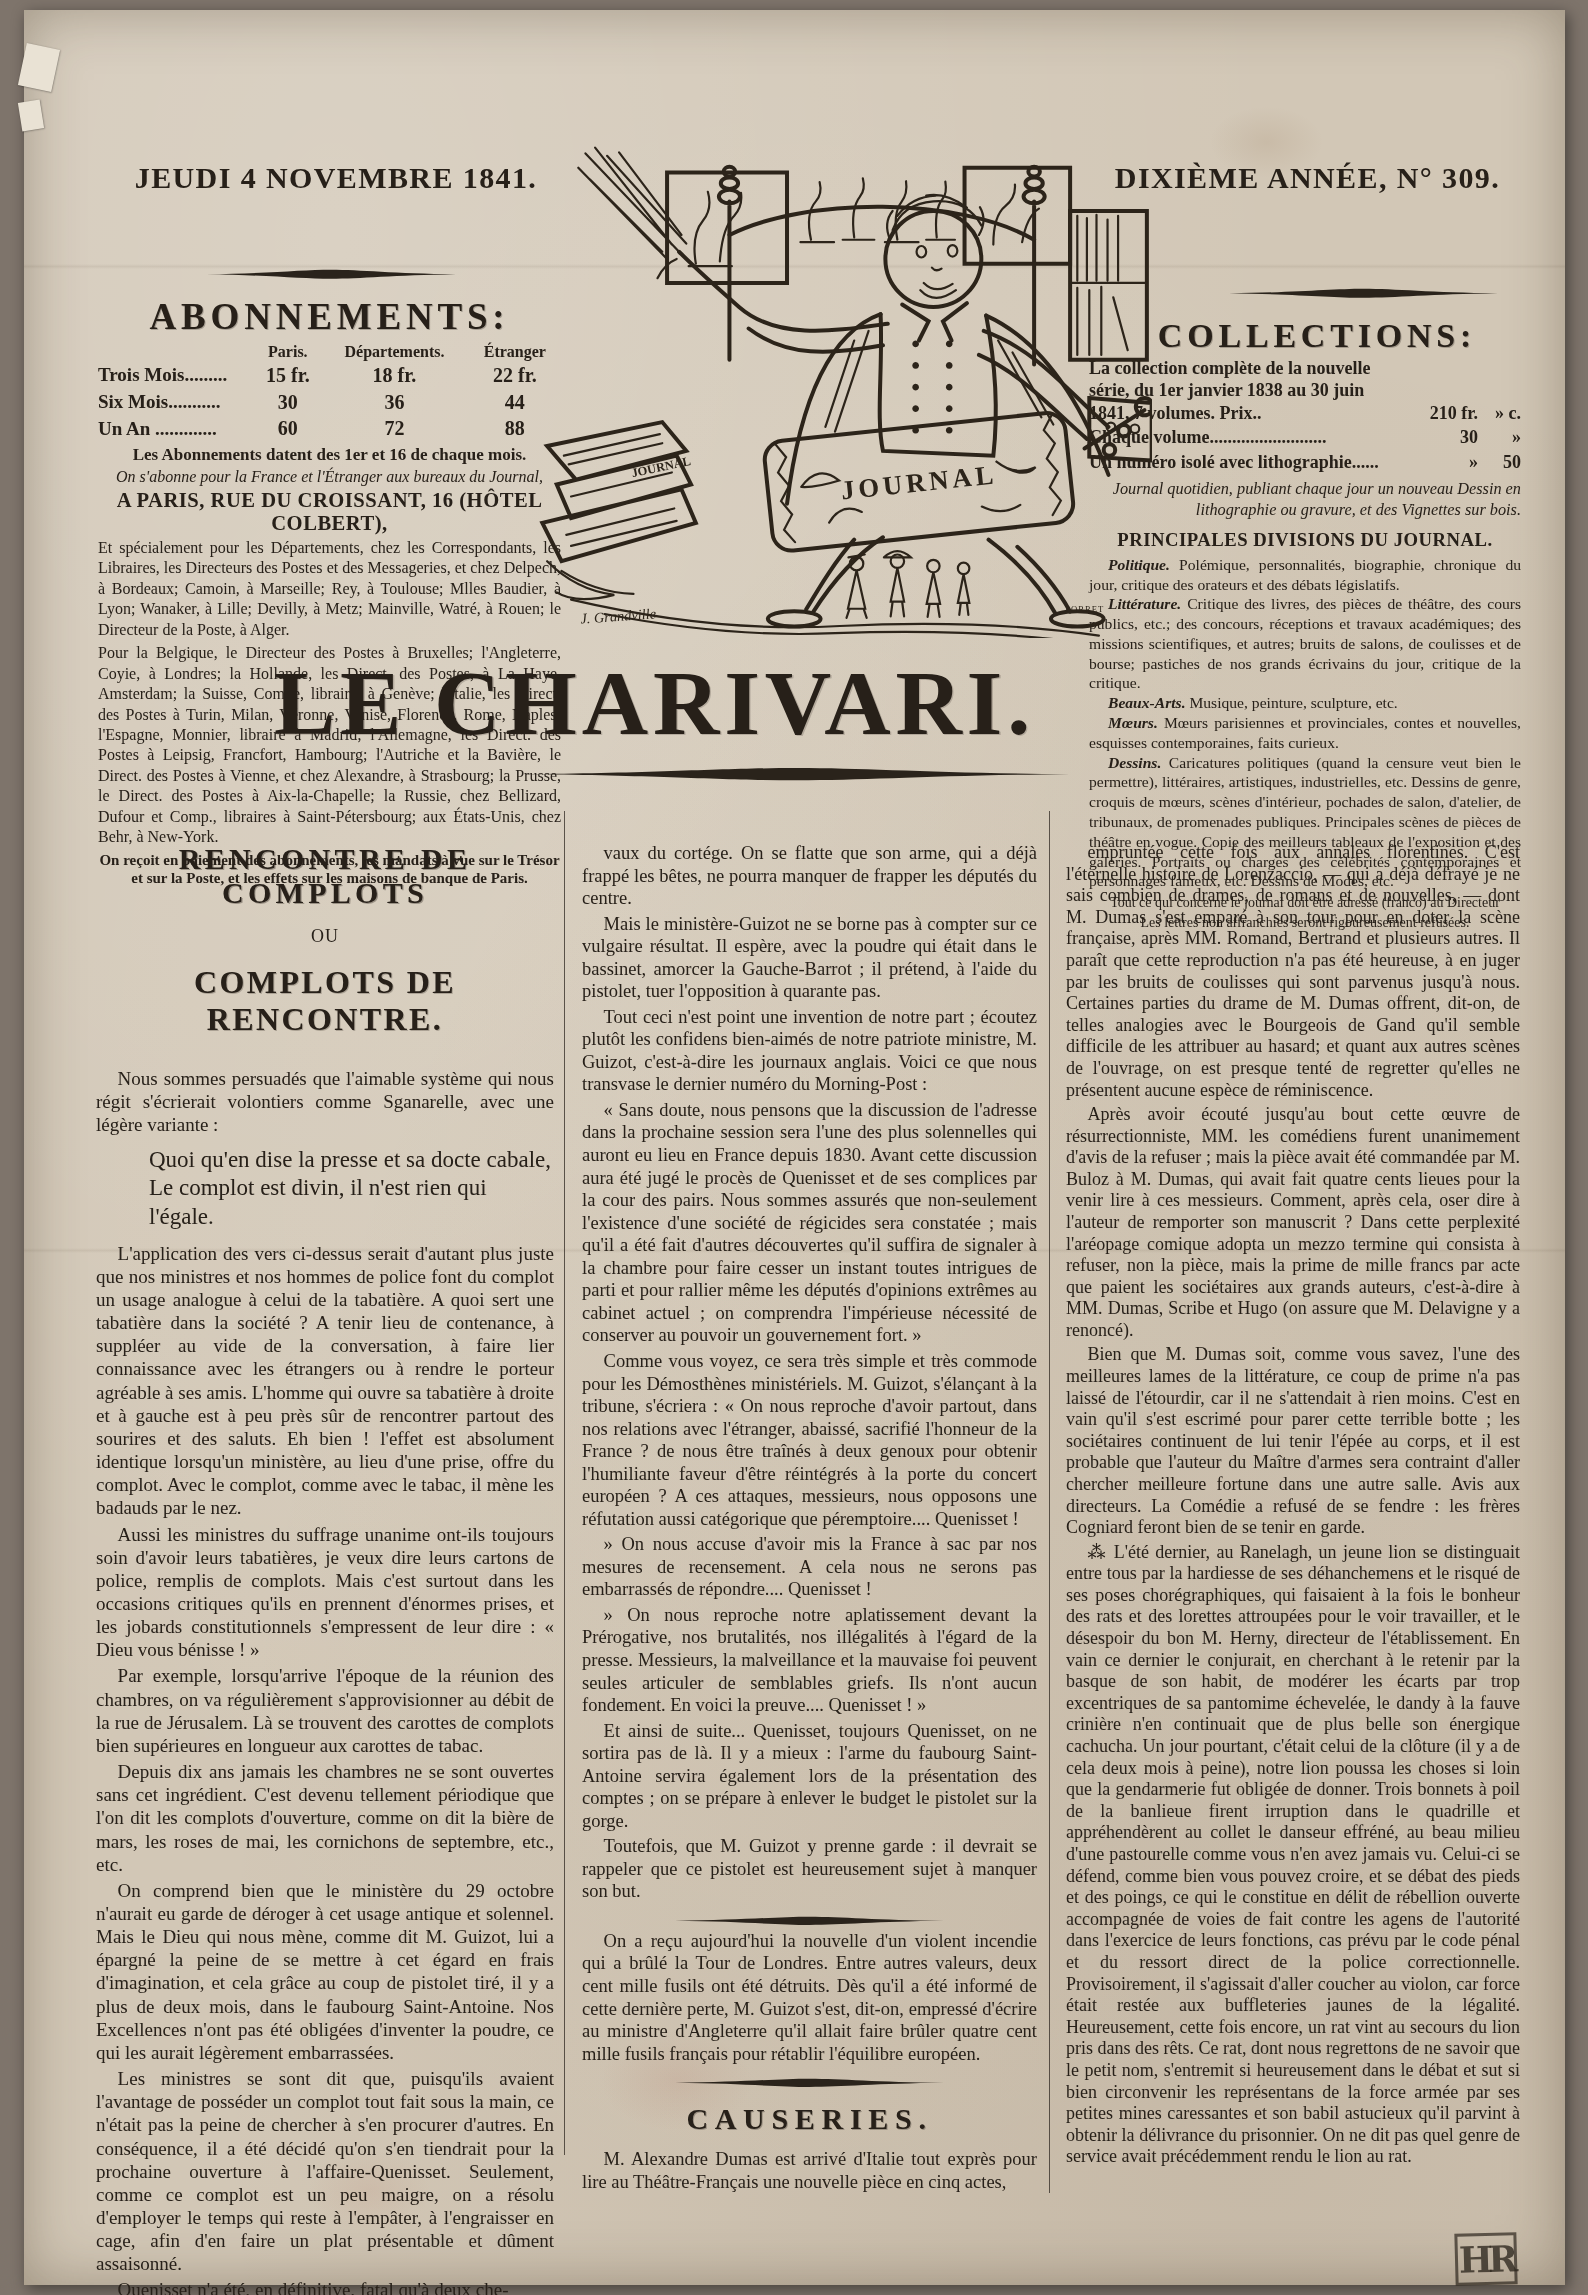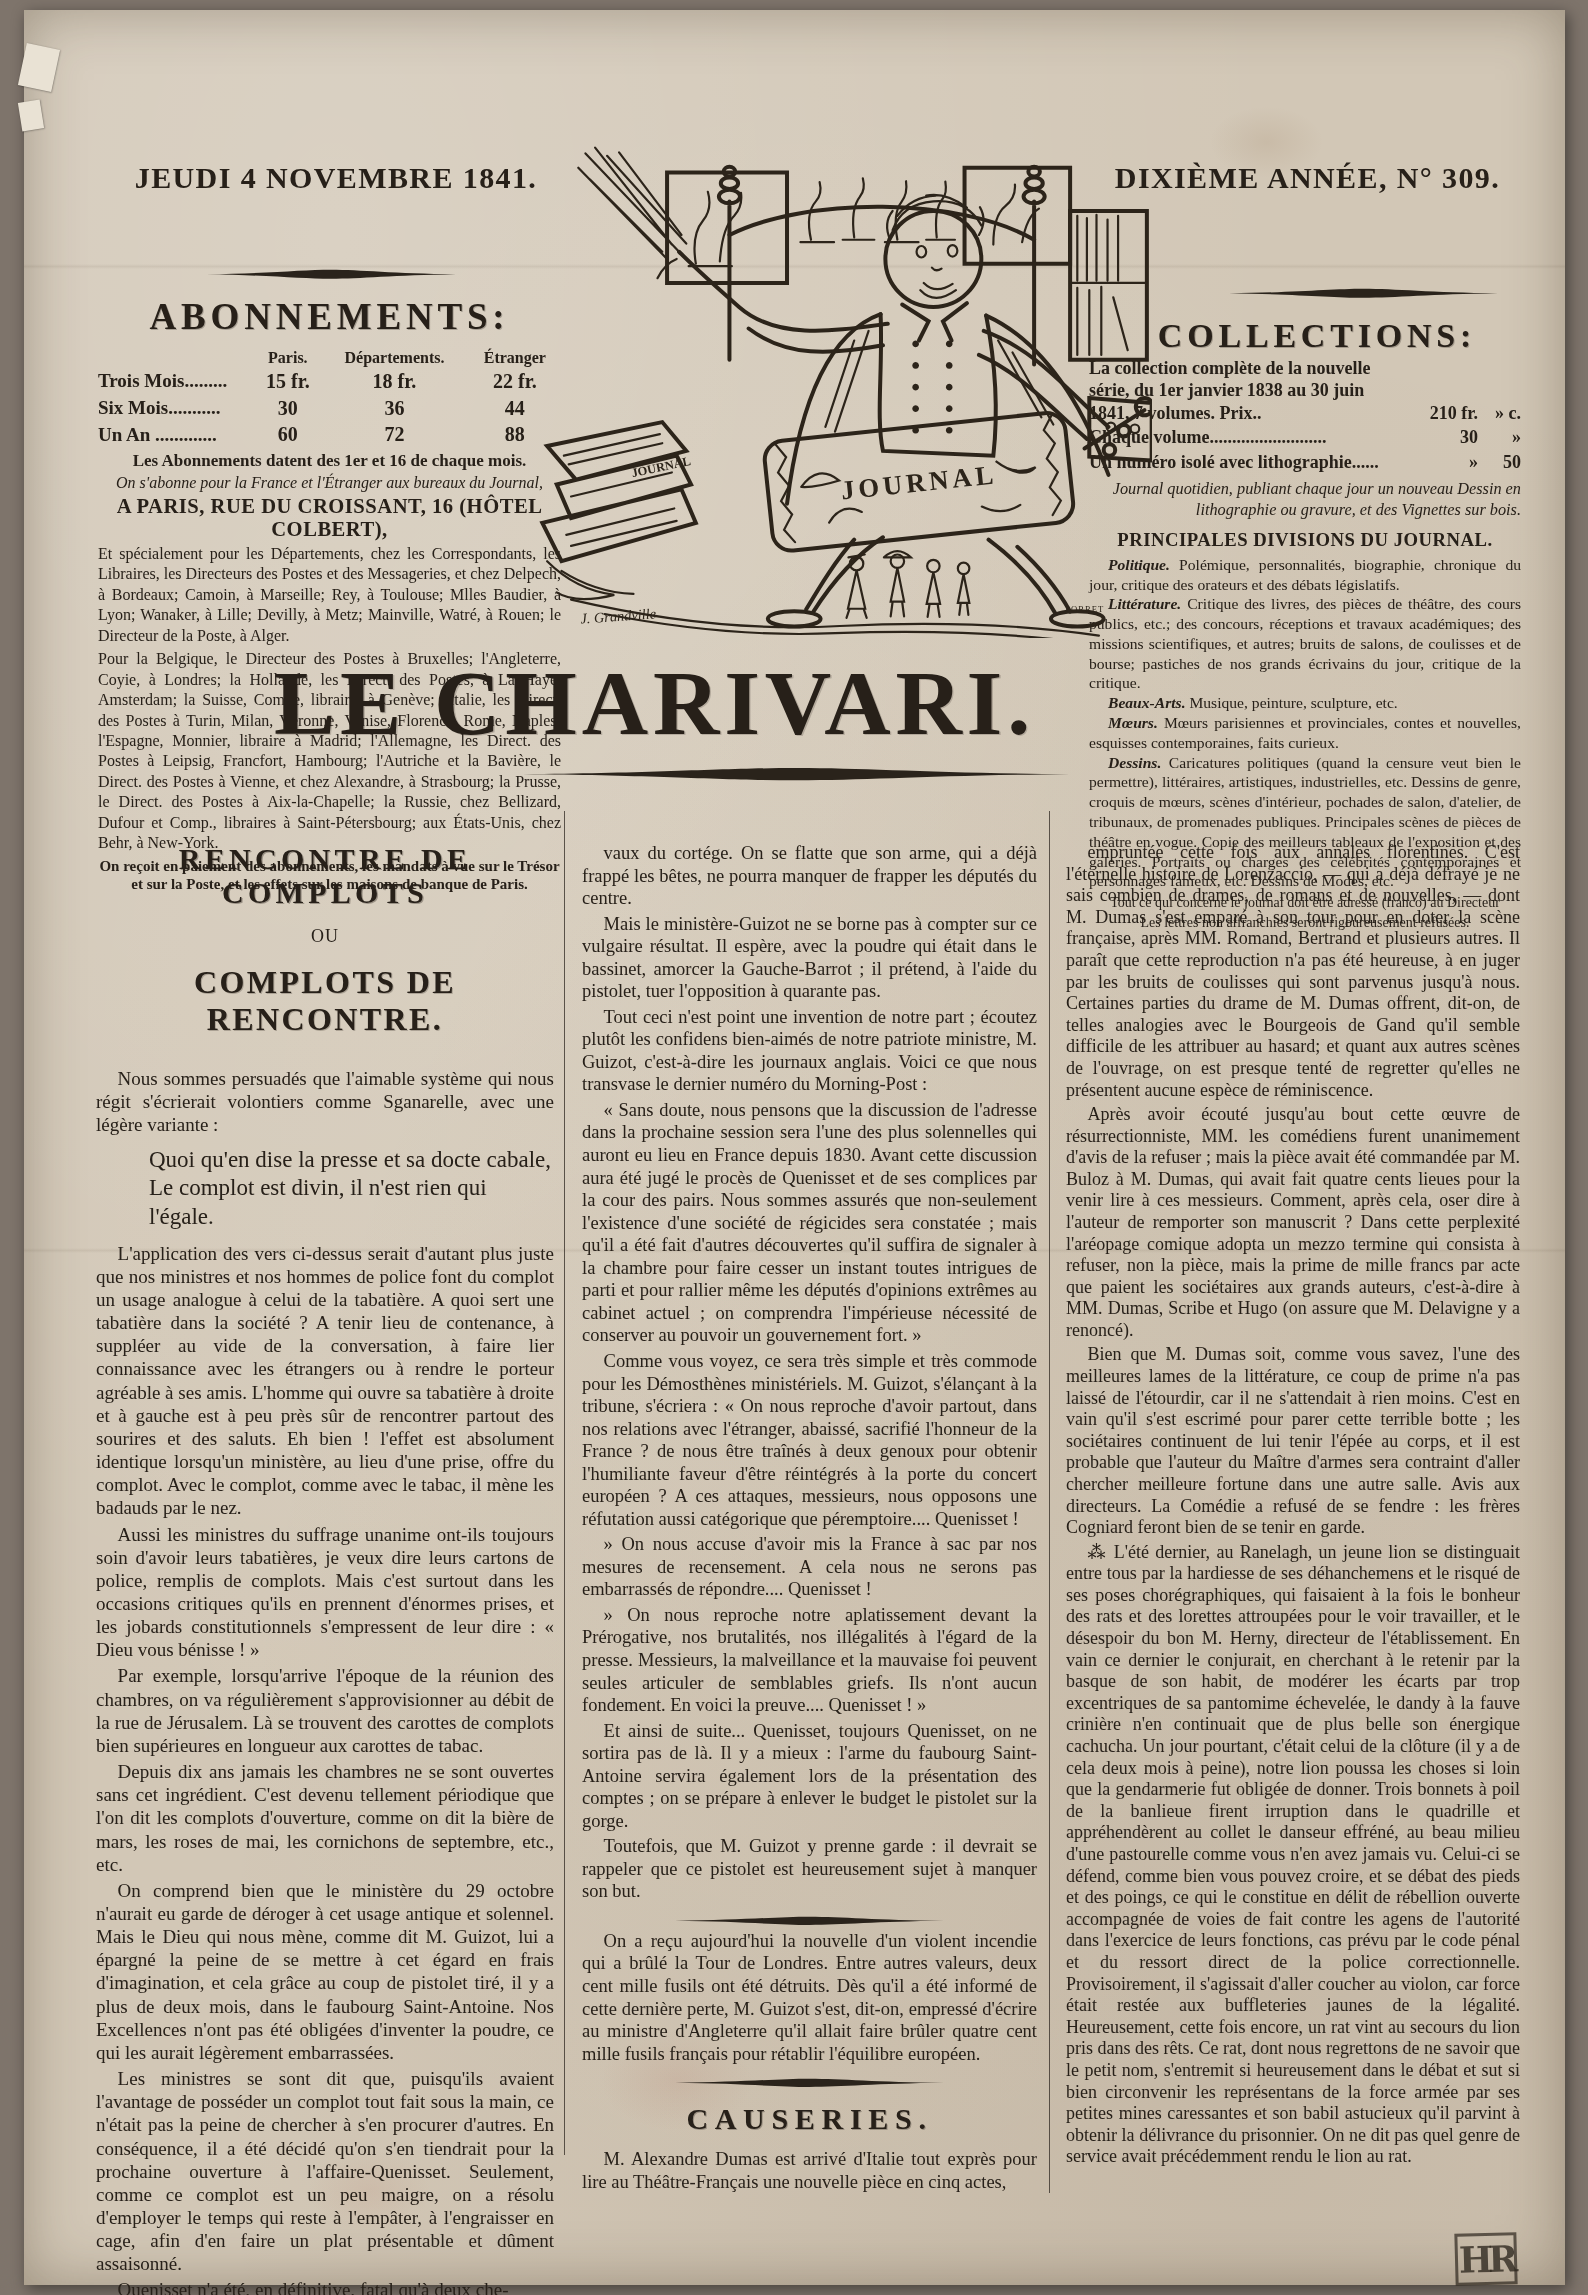--- a/index.html
+++ b/index.html
@@ -22,21 +22,21 @@
   .stain{position:absolute;border-radius:50%;pointer-events:none;}
   .torn{position:absolute;background:#e9e2d4;box-shadow:0.5px 0.5px 1.9px rgba(0,0,0,.4);}
   .abs{position:absolute;}
   .ctr{text-align:center;}
   .srule{display:block;fill:#2a231b;}
   .rule-div{position:absolute;width:1.4px;background:rgba(47,40,33,.75);}
 
   .date-line,.issue-line{font-size:30px;font-weight:bold;letter-spacing:1.4px;white-space:nowrap;}
   .box-title{font-size:37px;font-weight:bold;letter-spacing:4.8px;text-align:center;
     text-shadow:1px 1px 0 rgba(39,32,25,.28);}
-  .sub-table{width:100%;border-collapse:collapse;margin-top:10px;}
+  .sub-table{width:100%;border-collapse:collapse;margin-top:4px;}
   .sub-table th{font-size:16px;font-weight:bold;text-align:center;padding:1px 0;}
   .sub-table td{font-size:20px;font-weight:bold;text-align:center;padding:1.9px 0;}
   .sub-table td.lbl{text-align:left;font-size:19px;white-space:nowrap;}
   .note{margin:2.9px 0;}
   .note.n0{font-size:17px;text-align:center;font-weight:bold;}
   .note.n1{font-size:16px;text-align:center;font-style:italic;}
   .note.n2{font-size:20.6px;font-weight:bold;text-align:center;letter-spacing:0.5px;}
   .note.n3,.note.n4{font-size:16px;text-align:justify;line-height:1.28;}
   .note.n5{font-size:15px;font-weight:bold;text-align:center;line-height:1.25;}
 

